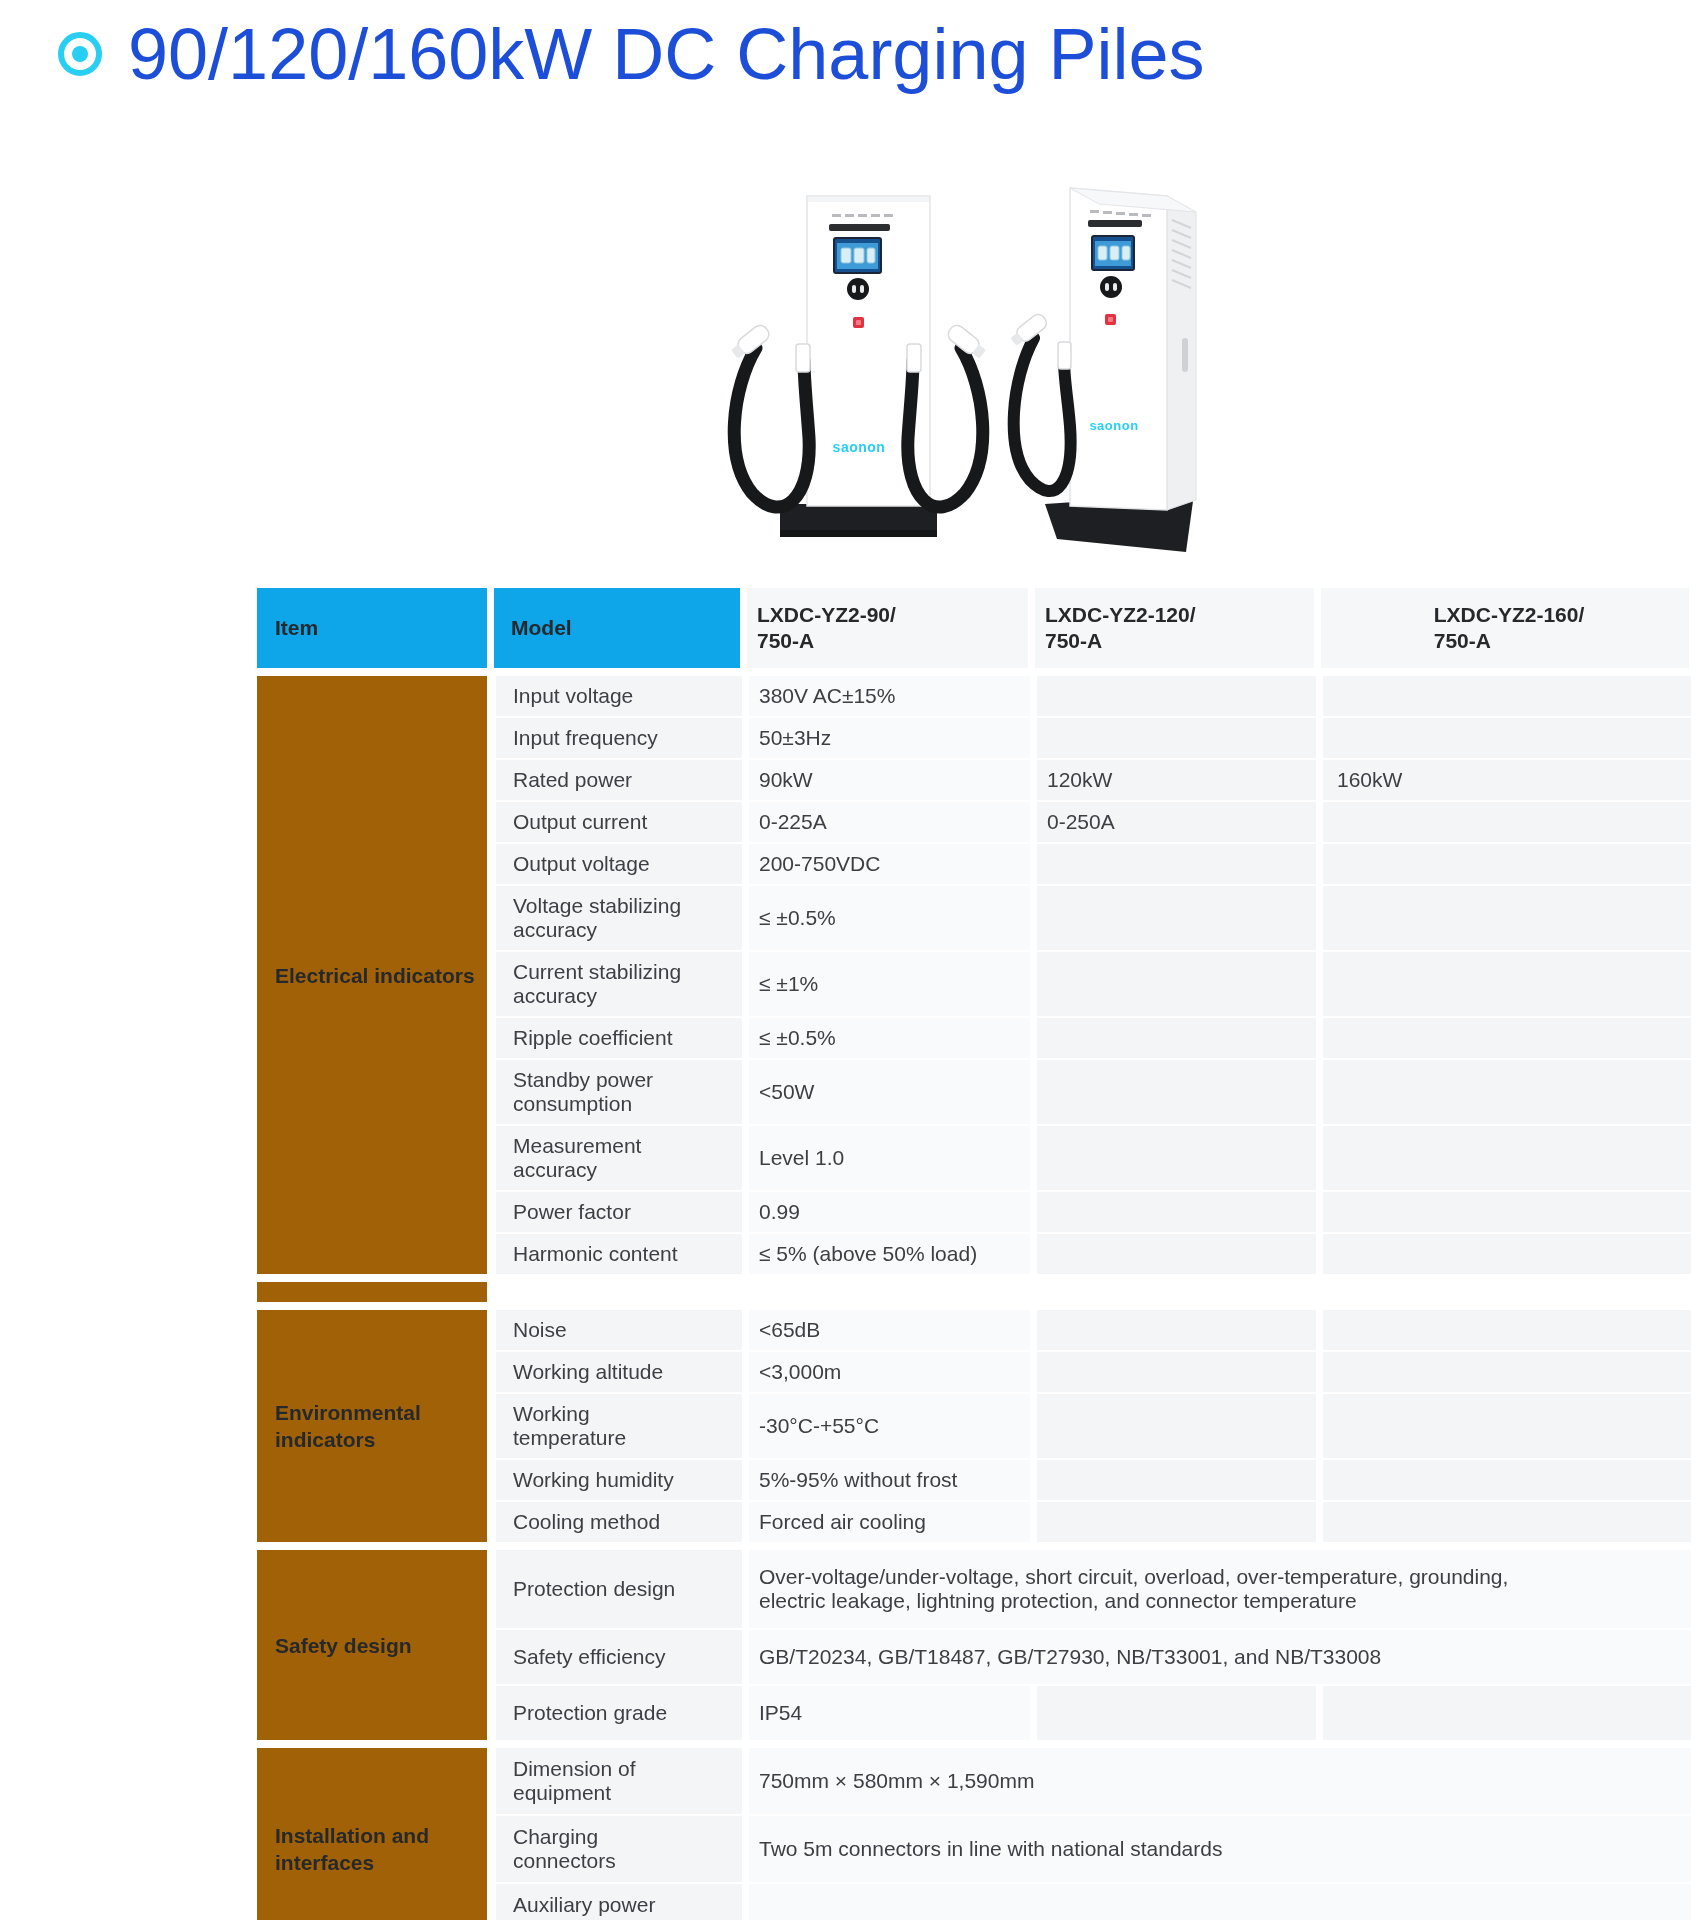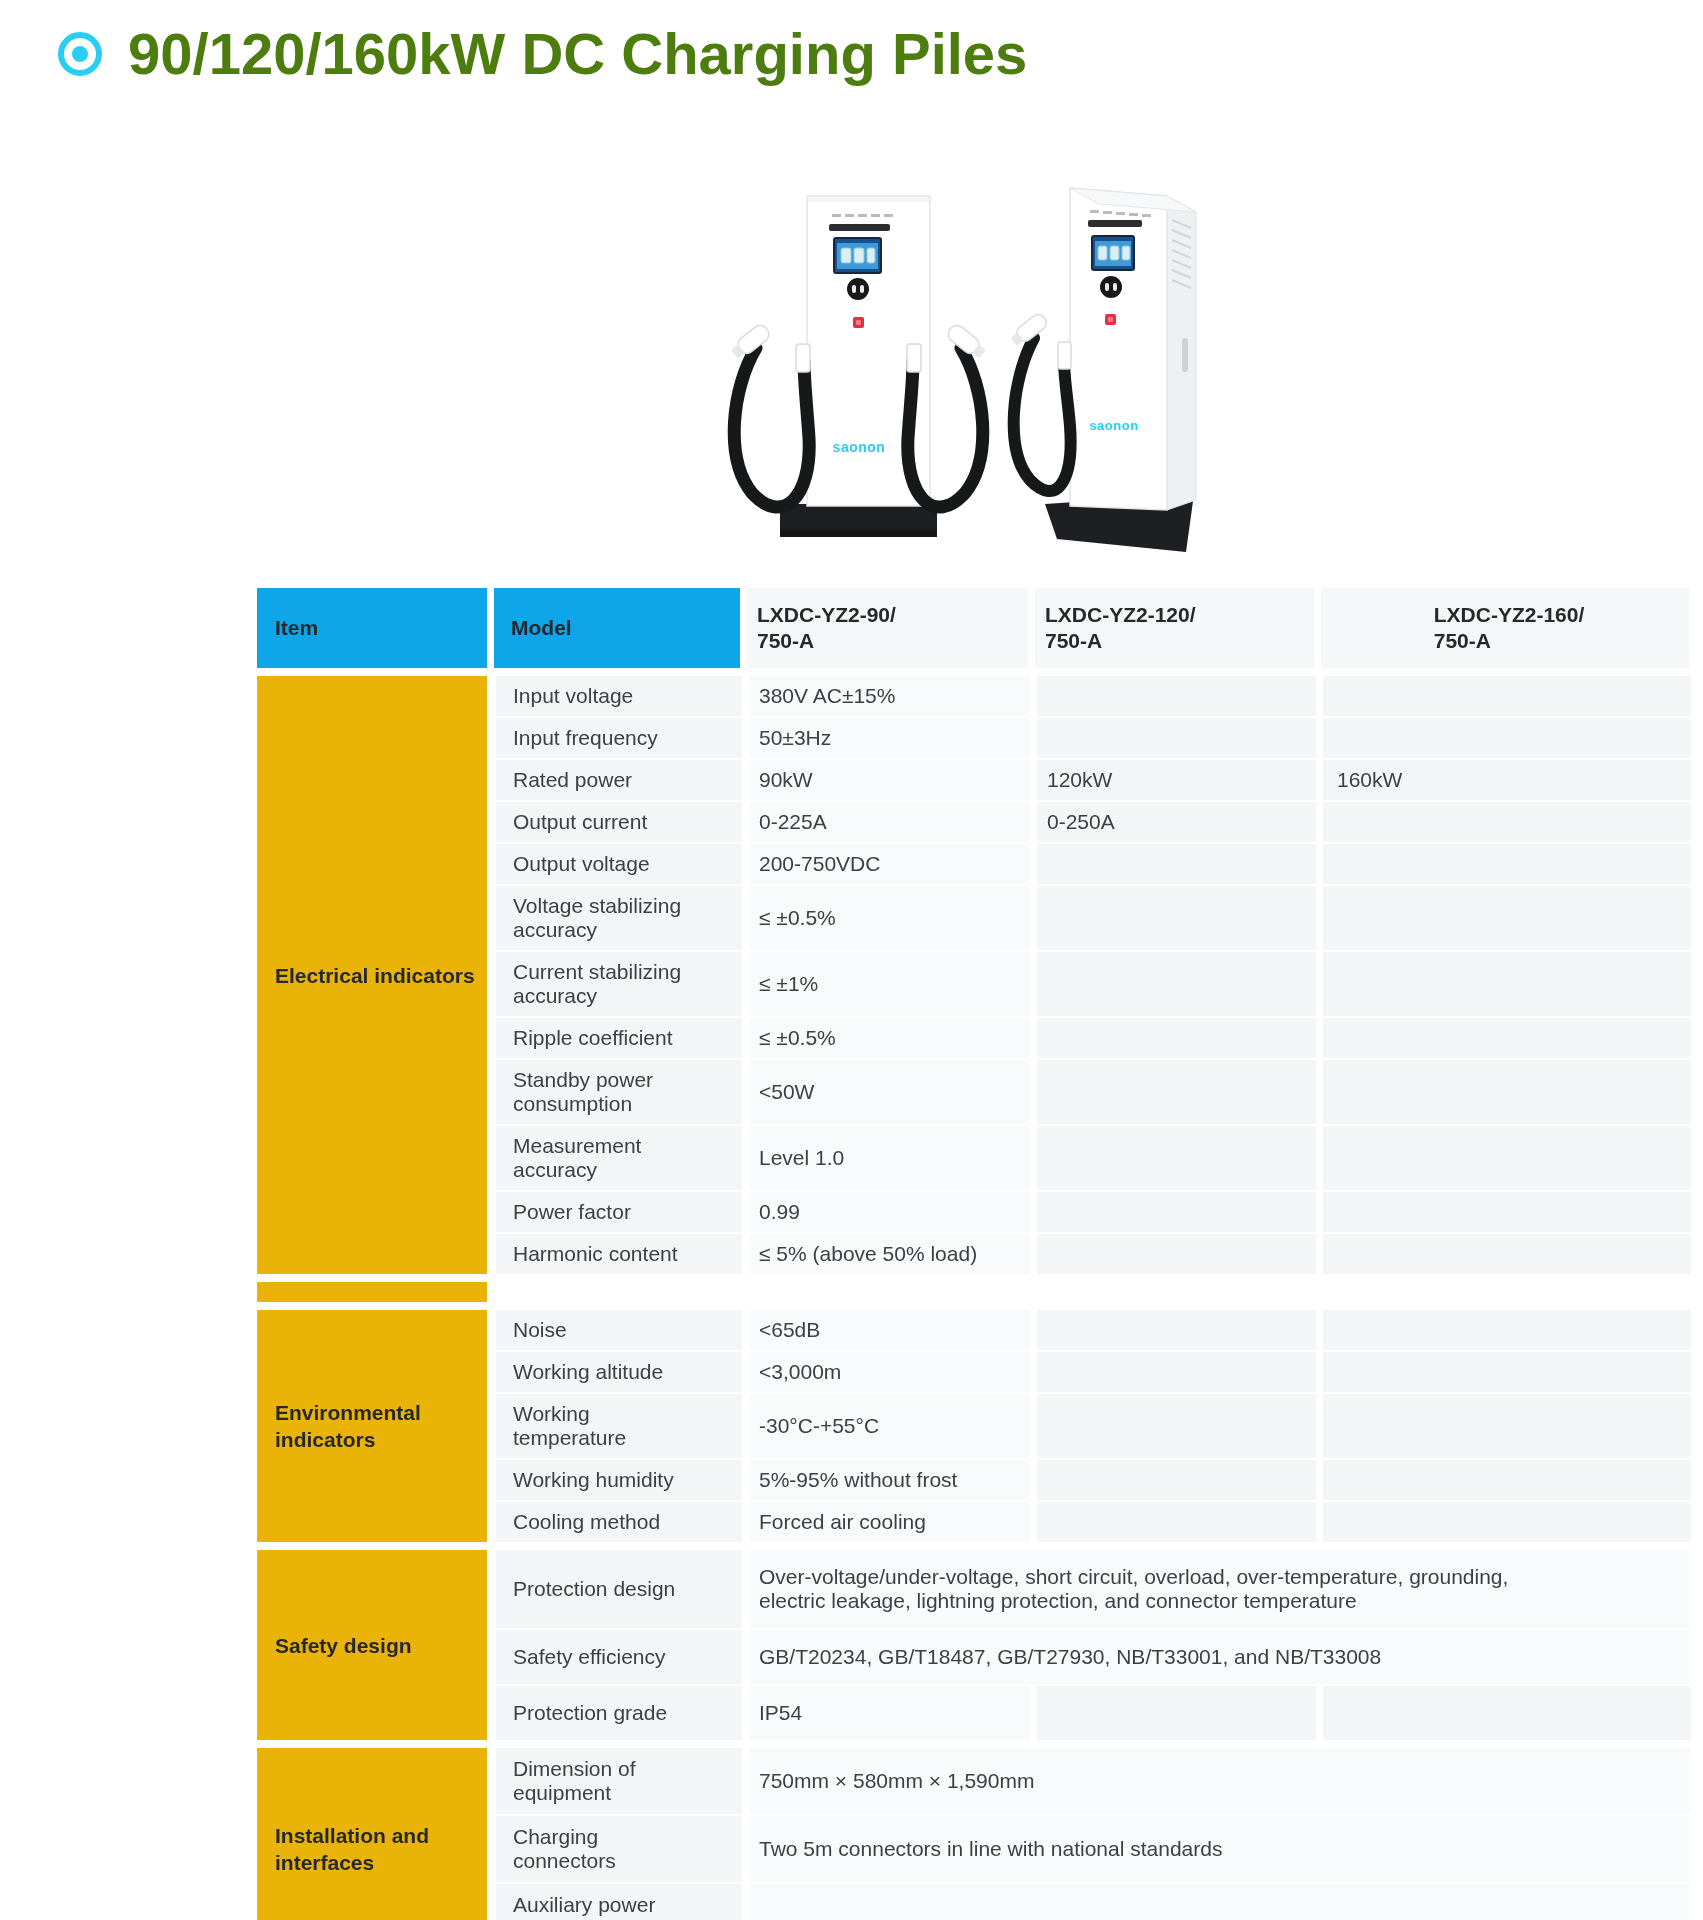--- a/index.html
+++ b/index.html
@@ -8,38 +8,38 @@
     background:#ffffff; font-family:"Liberation Sans", sans-serif; color:#3c3f43;
   }
   .page { position:absolute; inset:0; }
 
   
   .title-row { position:absolute; left:58px; top:22px; display:flex; align-items:center; gap:26px; }
   .bullet { width:32px; height:32px; border:6px solid #29cff2; border-radius:50%;
             position:relative; flex:0 0 auto; }
   .bullet-dot { position:absolute; left:8px; top:8px; width:16px; height:16px;
                 background:#29cff2; border-radius:50%; }
-  .page-title { font-size:58px; font-weight:bold; color:#4d7c0f; line-height:64px; white-space:nowrap; }
+  .page-title { font-size:72px; font-weight:normal; color:#1d4ed8; line-height:64px; white-space:nowrap; }
 
   
   .illustration { position:absolute; left:712px; top:158px; width:496px; height:406px; }
 
   
   .spec-table { position:absolute; left:257px; top:588px; width:1432px; font-size:21px; }
 
   .header-row { display:grid; grid-template-columns:230px 246px 281px 279px 368px;
                 column-gap:7px; margin-bottom:8px; }
   .hc { background:#0ea5e9; display:flex; align-items:center; box-sizing:border-box;
         font-weight:bold; color:#26282b; line-height:26px; padding:14px 6px 14px 18px; }
   .hc.model { padding-left:17px; }
   .hc.m1, .hc.m2 { padding-left:10px; background:#f6f7f9; }
   .hc.m3 { padding-left:14px; background:#f6f7f9;justify-content:center; }
 
   .band { display:flex; margin-bottom:8px; }
-  .icell { width:230px; flex:0 0 auto; margin-right:9px; background:#eab308;
+  .icell { width:230px; flex:0 0 auto; margin-right:9px; background:#a16207;
            display:flex; align-items:center; box-sizing:border-box; padding:10px 6px 10px 18px;
            font-weight:bold; color:#26282b; line-height:27px; }
   .rows { flex:1 1 auto; min-width:0; }
   .row { display:grid; grid-template-columns:246px 281px 279px 368px; column-gap:7px;
          margin-bottom:2px; align-items:stretch; }
   .row:last-child { margin-bottom:0; }
   .c { background:#f4f5f7; display:flex; align-items:center; box-sizing:border-box;
        line-height:24px; padding:8px 0; }
   .c.lbl { padding-left:17px; padding-right:39px; }
   .c.val { padding-left:10px; padding-right:8px; }

